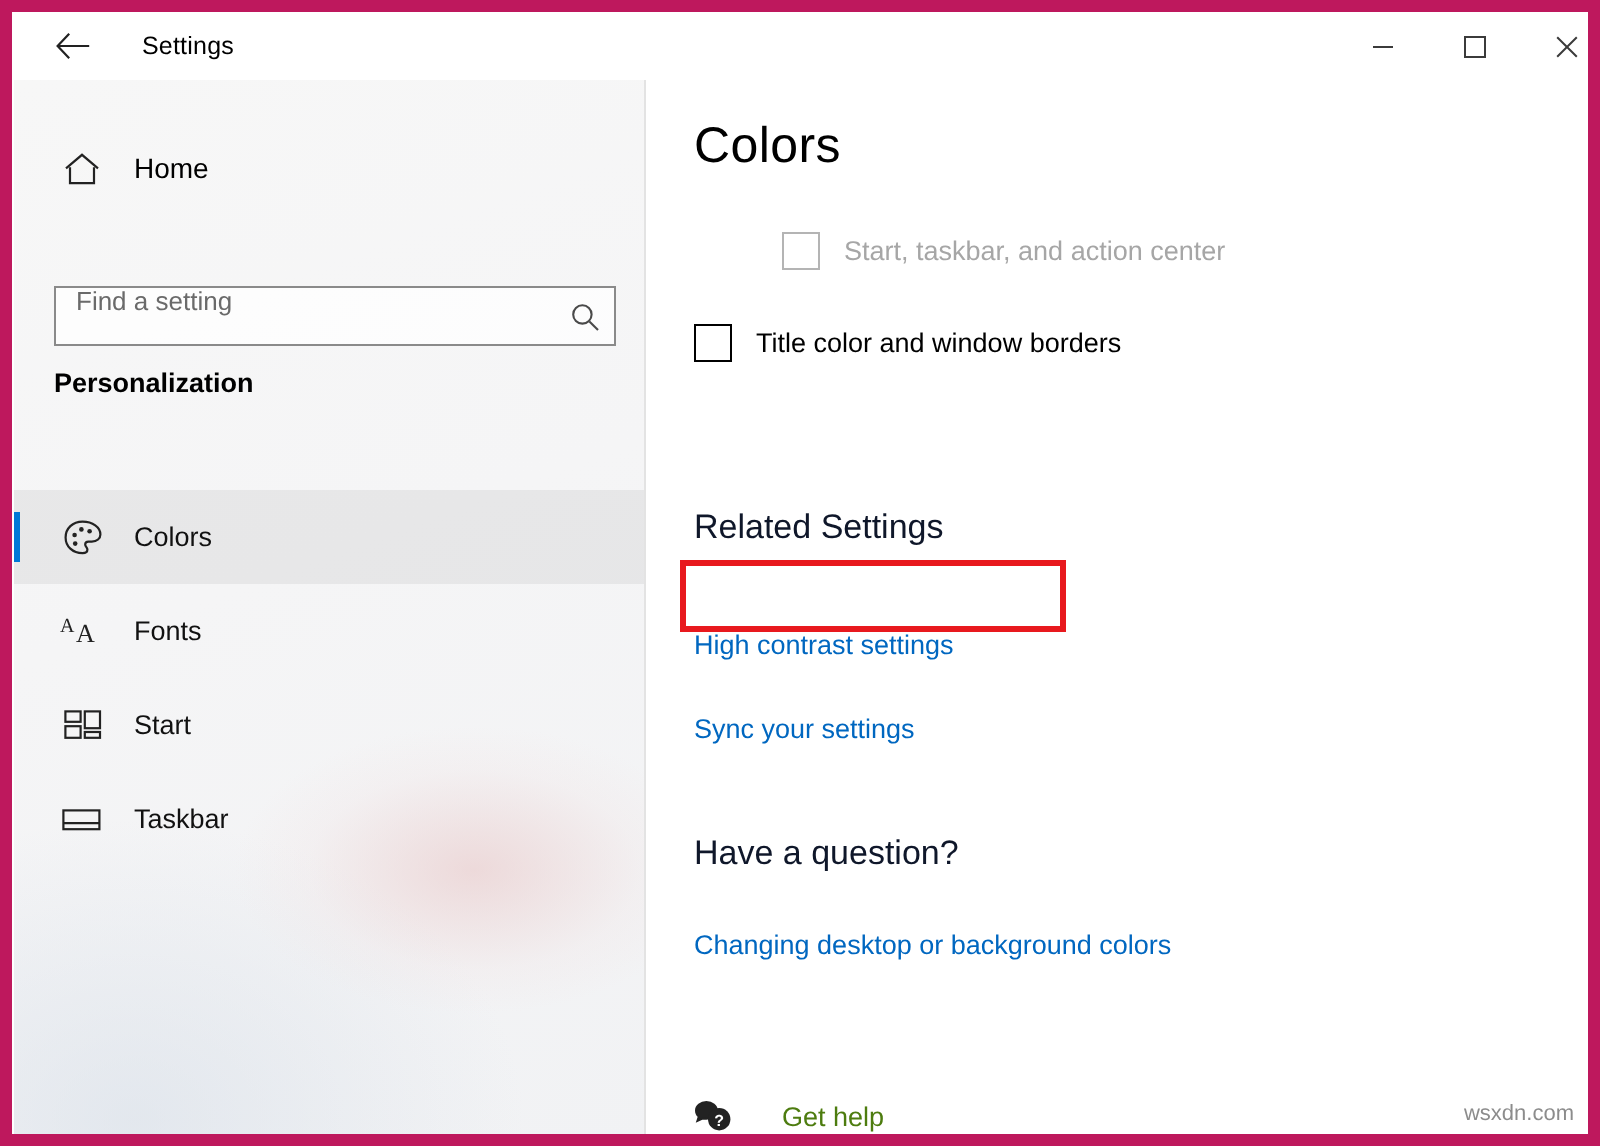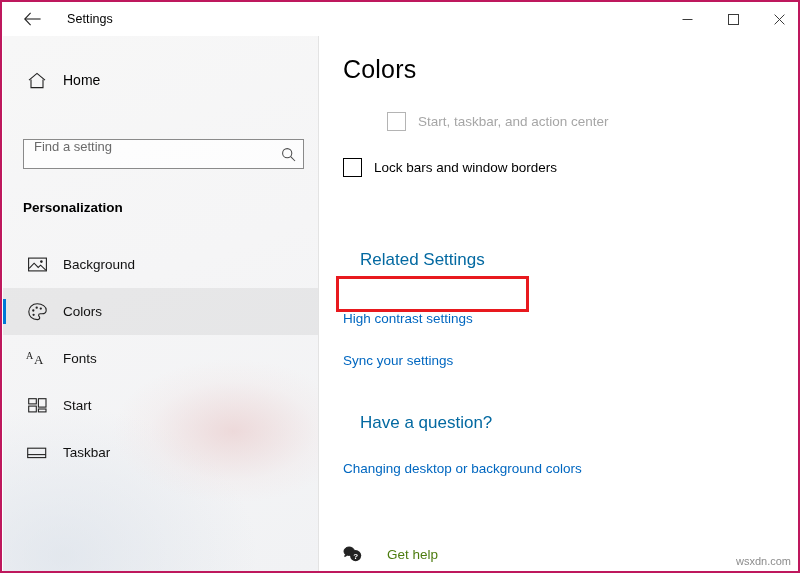--- a/index.html
+++ b/index.html
@@ -8,21 +8,21 @@
     width: 800px; height: 573px;
     background: #ffffff;
     font-family: "Liberation Sans", sans-serif;
     overflow: hidden;
   }
 
   #window {
     position: relative;
     width: 800px; height: 573px;
     background: #ffffff;
-    border: 2px solid #be185d;
+    border: 6px solid #be185d;
     overflow: hidden;
   }
 
   
   #titlebar {
     position: absolute; left: 0; top: 0;
     width: 800px; height: 34px;
     background: #ffffff;
     display: flex; align-items: center;
     z-index: 20;
@@ -103,21 +103,21 @@
     height: 26px;
   }
   #search-input::placeholder { color: #6a6a6a; opacity: 1; }
   #search-icon-btn {
     width: 30px; height: 28px;
     display: flex; align-items: center; justify-content: center;
     cursor: pointer;
   }
 
   #category-label {
-    position: absolute; left: 20px; top: 164px;
+    position: absolute; left: 20px; top: 144px;
     font-size: 13.5px; font-weight: bold;
     color: #000;
   }
 
   #navlist {
     position: absolute; left: 0; top: 205px;
     width: 315px;
   }
   .nav-item {
     position: relative;
@@ -174,22 +174,22 @@
     margin-left: 12px;
     font-size: 13.5px;
     color: #000;
   }
   .cb-row.disabled .cb-label { color: #a6a6a6; }
 
   #cb-start-row { top: 76px; }
   #cb-title-row { top: 122px; }
 
   .sec-head {
-    position: absolute; left: 41px;
-    font-size: 17px; color: #0369a1;
+    position: absolute; left: 24px;
+    font-size: 17px; color: #0f172a;
   }
   #related-head { top: 214px; }
   #question-head { top: 377px; }
 
   .link {
     position: absolute; left: 24px;
     font-size: 13.5px;
     color: #0067c0;
     cursor: pointer;
     text-decoration: none;
@@ -281,31 +281,20 @@
             <path d="M9.7 9.7 L14 14" stroke="#4a4a4a" stroke-width="1.05"></path>
           </svg>
         </span>
       </div>
     </div>
 
     <div id="category-label">Personalization</div>
 
     <div id="navlist">
 
-      <div class="nav-item">
-
-        <span class="ico">
-          <svg width="19" height="17" viewBox="0 0 19 17">
-            <rect x="0.6" y="2.1" width="17.8" height="12.8" fill="none" stroke="#222" stroke-width="1.1"></rect>
-            <path d="M1.2 12.4 L6.1 7.2 L10.2 11.4 L12.6 9.2 L17.8 14.2" fill="none" stroke="#222" stroke-width="1.1"></path>
-            <circle cx="13.4" cy="5.6" r="1.3" fill="#222"></circle>
-          </svg>
-        </span>
-        <span class="lbl">Background</span>
-      </div>
 
       <div class="nav-item selected">
         <span class="sel-bar"></span>
         <span class="ico">
           <svg width="19" height="18" viewBox="0 0 19 18">
             <path d="M9.3 0.8 C4.3 0.8 0.8 4.2 0.8 8.7 C0.8 13.2 4.3 16.6 9.3 16.6
                      C10.9 16.6 11.7 15.8 11.7 14.8 C11.7 14.2 11.4 13.8 11.1 13.4
                      C10.8 13.0 10.6 12.7 10.6 12.2 C10.6 11.4 11.3 10.8 12.2 10.8
                      L13.9 10.8 C16.5 10.8 18.2 9.2 18.2 7.2 C18.2 3.6 14.3 0.8 9.3 0.8 Z" fill="none" stroke="#222" stroke-width="1.1"></path>
             <circle cx="5.3" cy="7.5" r="1.15" fill="#222"></circle>
@@ -363,21 +352,21 @@
 
     <div id="page-title">Colors</div>
 
     <div class="cb-row disabled" id="cb-start-row">
       <span class="cb-box"></span>
       <span class="cb-label">Start, taskbar, and action center</span>
     </div>
 
     <div class="cb-row" id="cb-title-row">
       <span class="cb-box"></span>
-      <span class="cb-label">Lock bars and window borders</span>
+      <span class="cb-label">Title color and window borders</span>
     </div>
 
     <div class="sec-head" id="related-head">Related Settings</div>
 
     <a class="link" id="link-highcontrast">High contrast settings</a>
     <a class="link" id="link-sync">Sync your settings</a>
 
     <div id="highlight-box"></div>
 
     <div class="sec-head" id="question-head">Have a question?</div>

